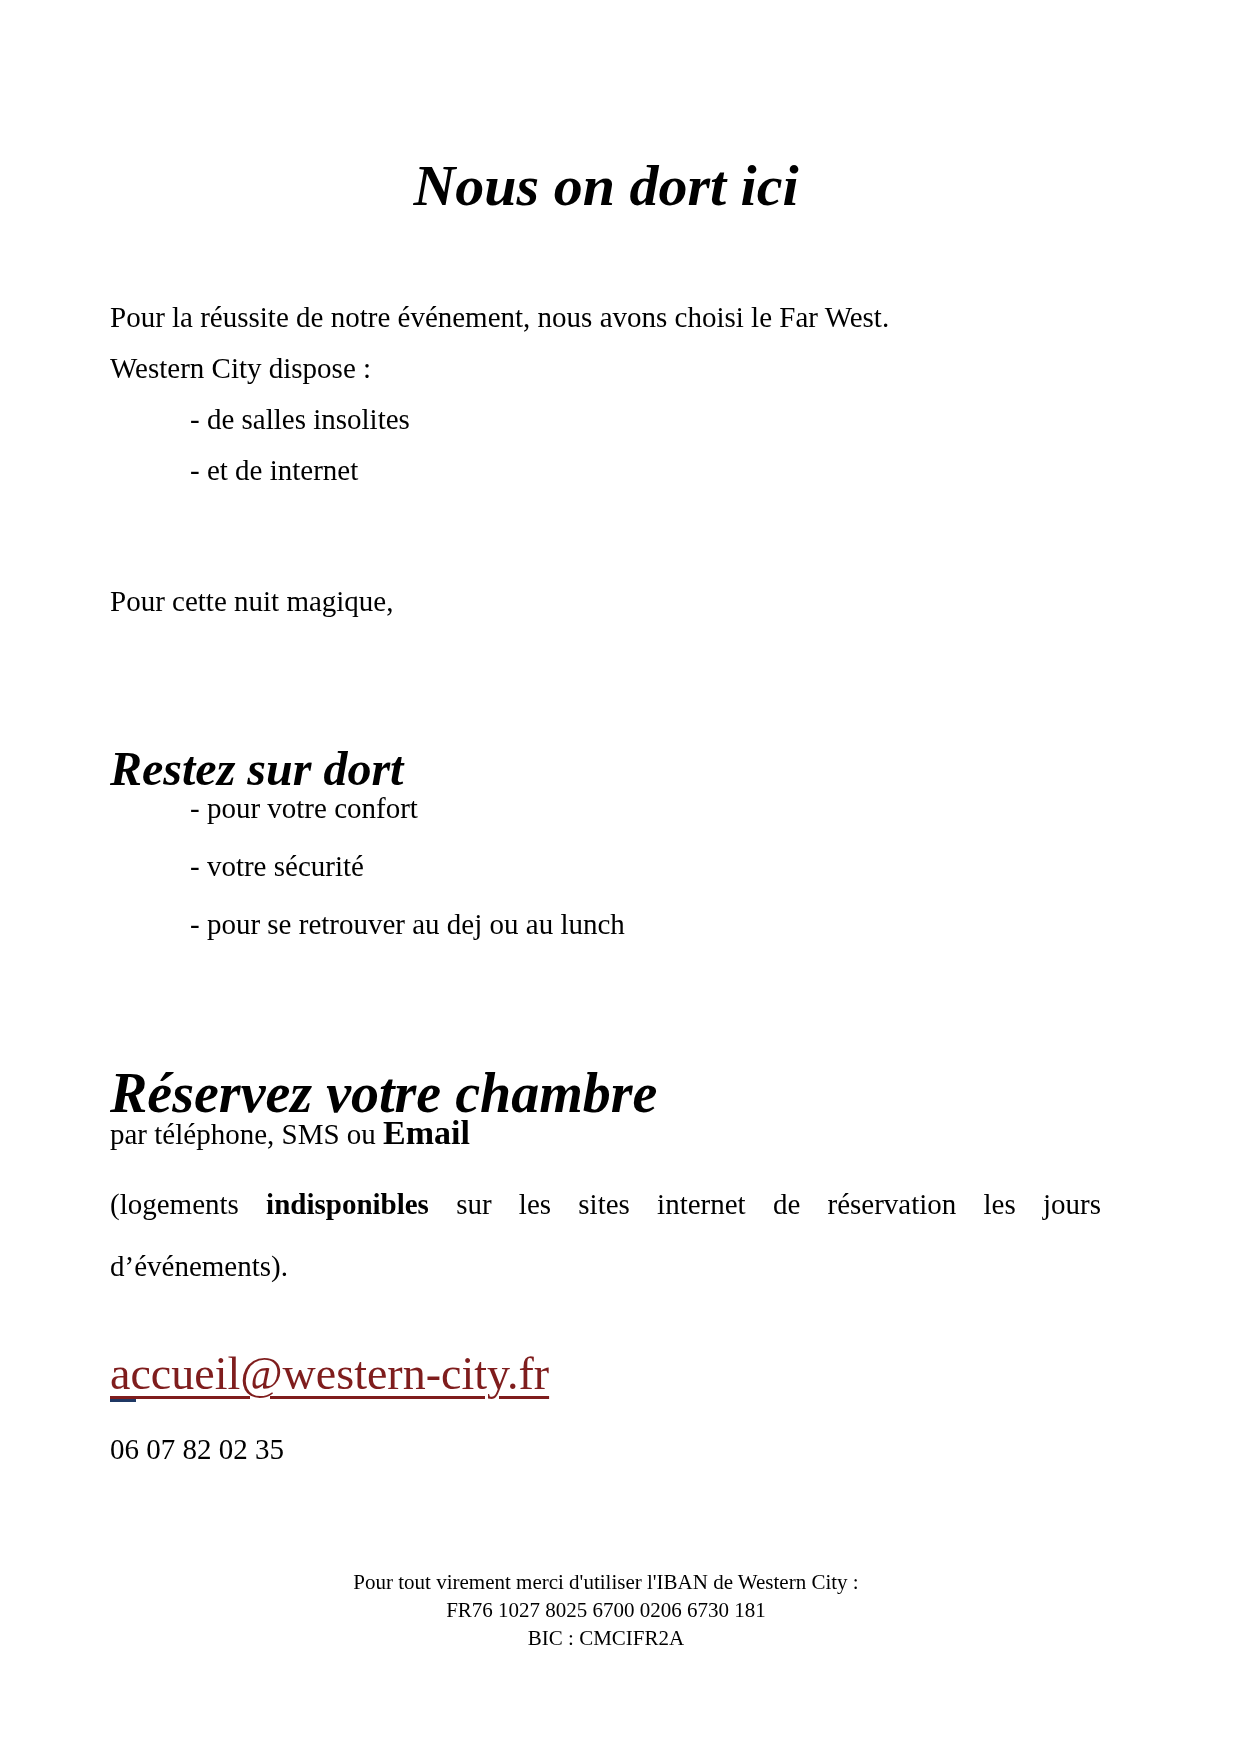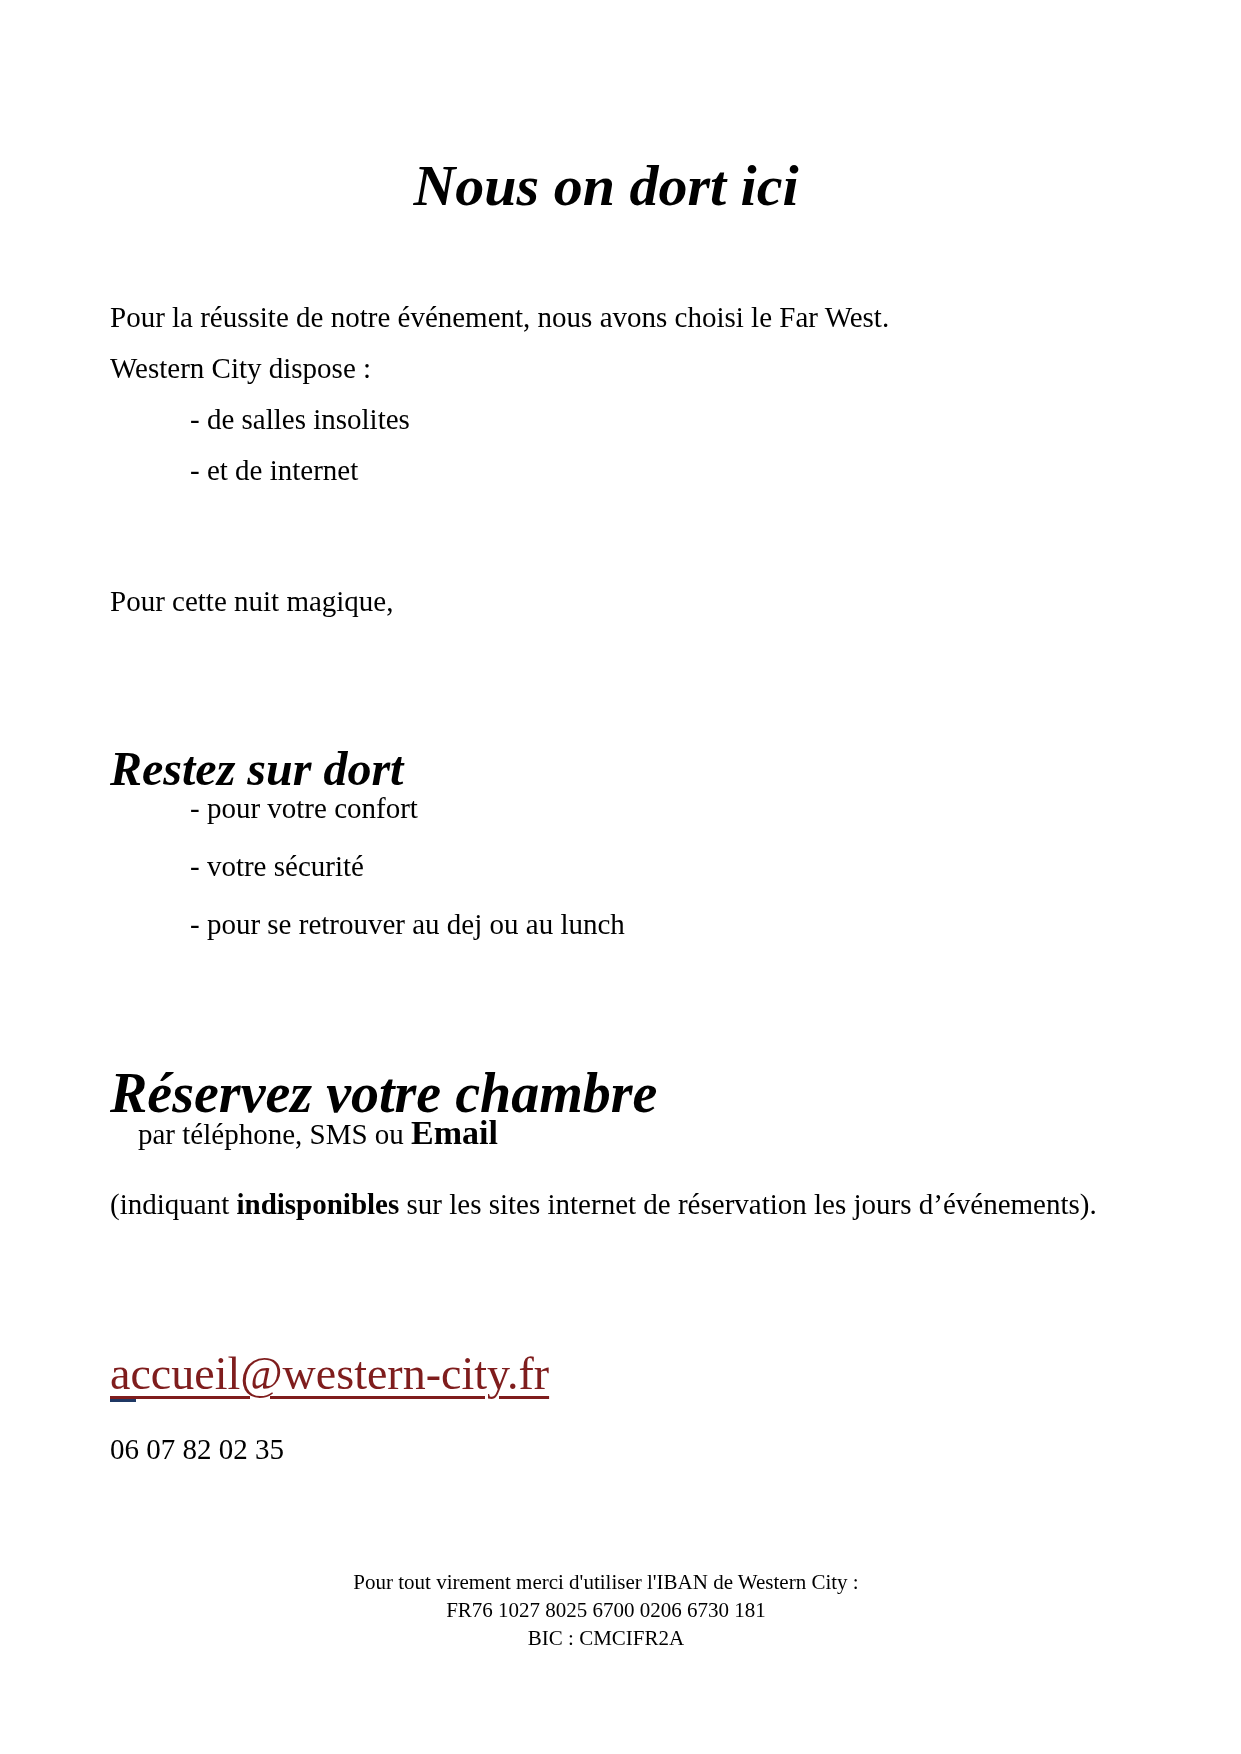--- a/index.html
+++ b/index.html
@@ -71,21 +71,20 @@
     left: 110px;
     font-size: 56px;
     line-height: 66px;
   }
   .contact-line {
     top: 1112px;
     left: 110px;
     right: 111px;
     font-size: 29px;
     line-height: 42px;
-    margin-left: 28px;
   }
   .contact-bold {
     font-weight: bold;
     font-size: 34px;
   }
   .note-par {
     top: 1173px;
     left: 110px;
     right: 111px;
     font-size: 29px;
@@ -158,21 +157,21 @@
     <div class="indent-line">- pour se retrouver au dej ou au lunch</div>
   </div>
 
   <h2 class="abs section-heading heading-book">Réservez votre chambre</h2>
 
   <div class="abs contact-line">
     <span>par téléphone, SMS ou </span><span class="contact-bold">Email</span>
   </div>
 
   <div class="abs note-par">
-    <span>(indiquant </span><span class="bold">indisponibles</span><span> sur les sites internet de réservation les jours d’événements).</span>
+    <span>(logements </span><span class="bold">indisponibles</span><span> sur les sites internet de réservation les jours d’événements).</span>
   </div>
 
   <div class="abs email-line">
     <a class="email-link">accueil@western-city.fr</a>
   </div>
   <div class="abs link-accent"></div>
 
   <div class="abs phone-line">06 07 82 02 35</div>
 
   <div class="abs footer">

